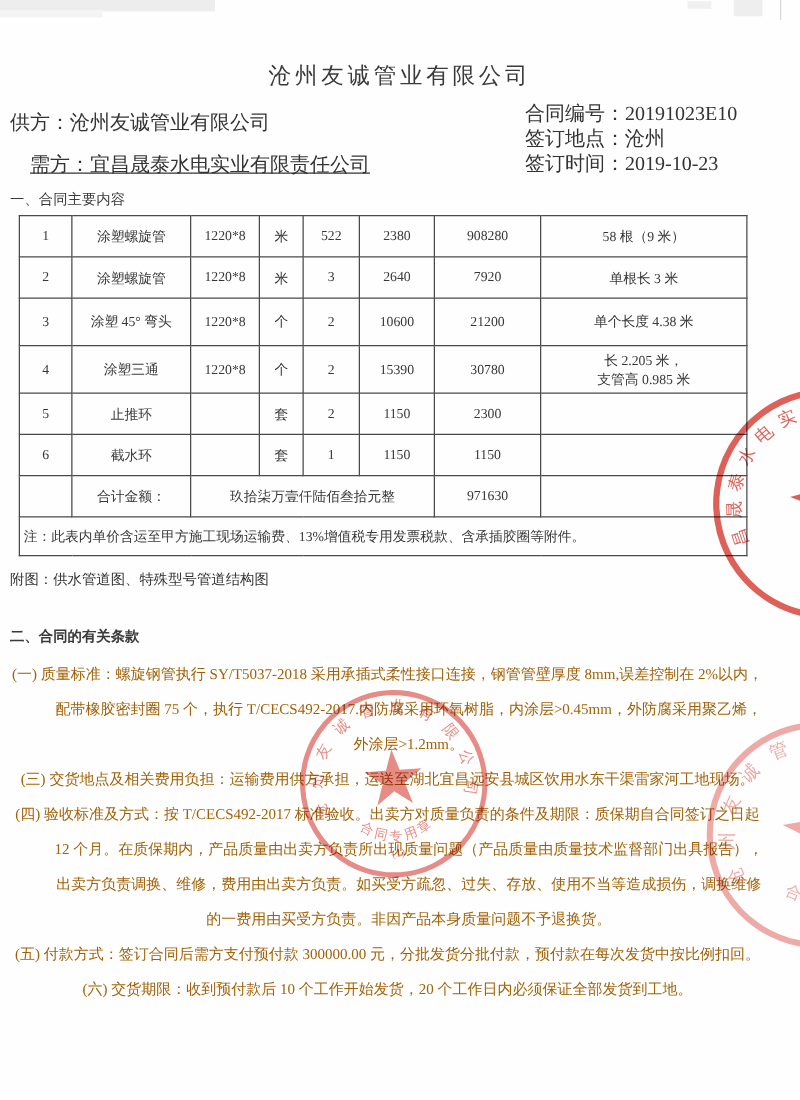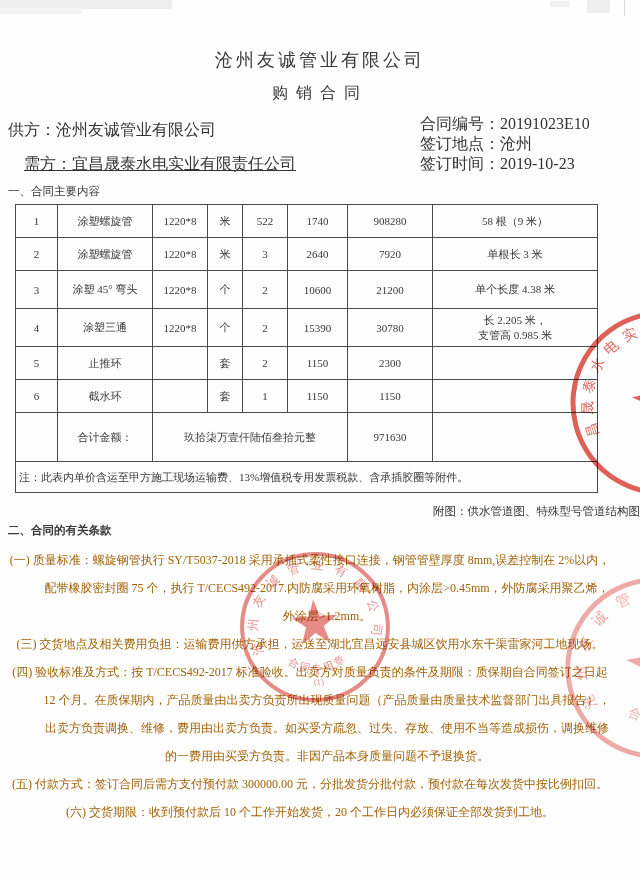--- a/index.html
+++ b/index.html
@@ -44,29 +44,29 @@
   }
   table.items th, table.items td {
     border: 1px solid #4a4a4a;
     padding: 2px 3px;
     font-weight: normal;
     overflow: hidden;
   }
   tr.hdr   { height: 28px; }
   tr.r-std { height: 33px; }
   tr.r-tall{ height: 38px; }
-  tr.r-tot { height: 49px; }
+  tr.r-tot { height: 33px; }
   td.remark { white-space: pre-line; }
   td.note-cell {
     text-align: left; padding: 8px 6px; height: 26px;
     font-size: 11px;
   }
 
-  .attachment { margin: 11px 0 0 8px; font-size: 11.5px; text-align: right; }
-  .sec2-heading { margin: 4px 0 0 8px; font-size: 11.5px; font-weight: bold; color: #3a3a3a; }
+  .attachment { margin: 11px 0 0 8px; font-size: 11.5px; }
+  .sec2-heading { margin: 31px 0 0 8px; font-size: 11.5px; font-weight: bold; color: #3a3a3a; }
 
   .terms { margin: 8px 28px 0 8px; font-size: 12px; line-height: 28px; color: #a16207; text-align: center; }
   .term { margin: 0; padding-left: 34px; text-indent: -34px; }
 
   
   .stamp { position: absolute; mix-blend-mode: multiply; pointer-events: none; }
   .stamp-buyer   { left: 563px; top: 303px; opacity: 0.85; transform: rotate(-15deg); }
   .stamp-seller  { left: 234px; top: 546px; opacity: 0.62; transform: rotate(-4deg); }
   .stamp-seller2 { left: 558px; top: 570px; opacity: 0.45; transform: rotate(-10deg); }
 </style>
@@ -75,21 +75,20 @@
 
 <div class="page">
 
   <div class="scan-strip-1"></div>
   <div class="scan-strip-2"></div>
   <div class="scan-mark-1"></div>
   <div class="scan-mark-2"></div>
   <div class="scan-mark-3"></div>
 
   <div class="doc-title">沧州友诚管业有限公司</div>
-  <div class="doc-subtitle">购销合同</div>
 
   <div class="meta">
     <div class="meta-supplier"><span>供方：</span><span>沧州友诚管业有限公司</span></div>
     <div class="meta-buyer"><span>需方：</span><span>宜昌晟泰水电实业有限责任公司</span></div>
     <div class="meta-right">
       <div><span>合同编号：</span><span>20191023E10</span></div>
       <div><span>签订地点：</span><span>沧州</span></div>
       <div><span>签订时间：</span><span>2019-10-23</span></div>
     </div>
   </div>
@@ -107,21 +106,21 @@
         <col style="width:85px">
         <col style="width:165px">
     </colgroup>
     <tbody>
     <tr class="r-std">
       <td>1</td>
       <td>涂塑螺旋管</td>
       <td>1220*8</td>
       <td>米</td>
       <td>522</td>
-      <td>1740</td>
+      <td>2380</td>
       <td>908280</td>
       <td class="remark">58 根（9 米）</td>
     </tr>
     <tr class="r-std">
       <td>2</td>
       <td>涂塑螺旋管</td>
       <td>1220*8</td>
       <td>米</td>
       <td>3</td>
       <td>2640</td>

